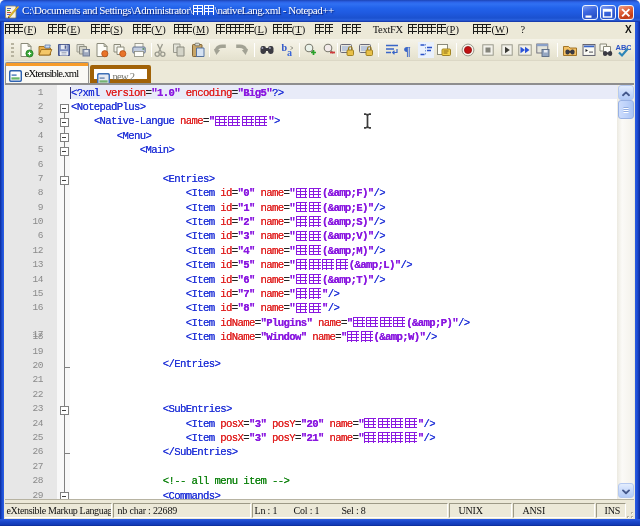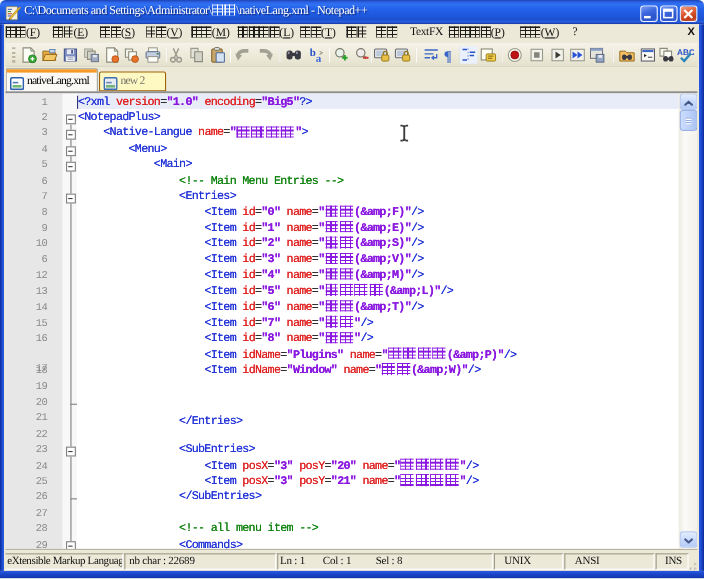--- a/index.html
+++ b/index.html
@@ -31,22 +31,22 @@
 background:linear-gradient(180deg,#F5F3E9 0,#ECE9D8 60%,#E4E1CE 100%);border-bottom:1px solid #dcd8c6}
 .tico{position:absolute;top:3px}
 .tsep{position:absolute;top:4px;width:1px;height:14px;background:#c8c4b0;border-right:1px solid #fff}
 #grip{position:absolute;left:11px;top:4px;width:3px;height:14px;
 background:repeating-linear-gradient(180deg,#b8b4a0 0 2px,transparent 2px 4px)}
 
 #tabs{position:absolute;left:0;top:61px;width:640px;height:23px;background:#ECE9D8}
 #tab1{position:absolute;left:4.5px;top:1px;width:84.5px;height:21.5px;background:#FAF9F5;
 border:1px solid #919191;border-bottom:none;border-radius:2px 2px 0 0}
 #tab1 .orange{position:absolute;left:0;top:0;width:100%;height:3px;background:#F79B28}
-#tab2{position:absolute;left:89.5px;top:4px;width:61px;height:18px;background:#fef9c3;
-border:1px solid #a16207;border-radius:2px 2px 0 0}
+#tab2{position:absolute;left:89.5px;top:4px;width:61px;height:18px;background:#ffffff;
+border:4px solid #a16207;border-radius:2px 2px 0 0}
 .tabtxt{font-size:10.6px;letter-spacing:-0.75px;color:#000}
 #edgeline{position:absolute;left:0;top:22px;width:640px;height:1.6px;background:#8e8e8e}
 
 #ed{position:absolute;left:5px;top:84.6px;width:629px;height:414px;background:#fff;overflow:hidden}
 #nmargin{position:absolute;left:0;top:0;width:51.5px;height:100%;background:#E7E7E7}
 #fmargin{position:absolute;left:51.5px;top:0;width:13.5px;height:100%;background:#F8F8F8}
 .ln{position:absolute;right:13.3px;font-size:9.5px;letter-spacing:-0.3px;font-family:"Liberation Mono",monospace;color:#8a8a8a;line-height:14.33px}
 #code{position:absolute;left:0;top:0;width:100%;height:100%;
 font-family:"Liberation Mono",monospace;font-size:10.66px;white-space:pre;letter-spacing:-0.65px;text-shadow:0 0 0.55px currentColor}
 .row{position:absolute;left:65.9px;right:17px;height:14.33px;line-height:17.1px}
@@ -303,21 +303,21 @@
   <div class="tsep" style="left:556.8px"></div>
  </div>
  <div id="tabs">
   <div id="tab1">
    <div class="orange"></div>
    <svg style="position:absolute;left:3px;top:6.5px" width="13" height="12" viewBox="0 0 13 12">
     <rect x="0.7" y="0.7" width="11.6" height="10.6" rx="1.6" fill="#fff" stroke="#2E62B0" stroke-width="1.5"></rect>
     <rect x="2.6" y="4.4" width="5" height="1.4" fill="#4878B8"></rect>
     <rect x="2.4" y="7.3" width="8.2" height="2.3" fill="#6CB86C"></rect>
    </svg>
-   <div class="tabtxt" style="position:absolute;left:19px;top:4.5px">nativeLang.xml</div>
+   <div class="tabtxt" style="position:absolute;left:19px;top:4.5px">eXtensible.xml</div>
   </div>
   <div id="tab2">
    <svg style="position:absolute;left:3px;top:3.5px" width="13" height="12" viewBox="0 0 13 12">
     <rect x="0.7" y="0.7" width="11.6" height="10.6" rx="1.6" fill="#E6EAF2" stroke="#3E6FB5" stroke-width="1.5"></rect>
     <rect x="2.6" y="4.4" width="5" height="1.4" fill="#6A86B0"></rect>
     <rect x="2.4" y="7.3" width="8.2" height="2.3" fill="#74B274"></rect>
    </svg>
    <div class="tabtxt" style="position:absolute;left:19px;top:1.5px;color:#75756d">new 2</div>
   </div>
   <div id="edgeline"></div>
@@ -364,35 +364,34 @@
  <div class="fb" style="top:62.36px"></div>
  <div class="fb" style="top:91.14px"></div>
  <div class="fb" style="top:321.38px"></div>
  <div class="fb" style="top:407.72px"></div>
  <div id="code">
   <div class="row hl" style="top:0.00px"><span id="caret"></span><span class="t">&lt;?xml </span><span class="a">version</span><span class="e">=</span><b class="v">"1.0"</b> <span class="a">encoding</span><span class="e">=</span><b class="v">"Big5"</b><span class="t">?&gt;</span></div>
   <div class="row" style="top:14.39px"><span class="t">&lt;NotepadPlus&gt;</span></div>
   <div class="row" style="top:28.78px">    <span class="t">&lt;Native-Langue</span> <span class="a">name</span><span class="e">=</span><b class="v">"<i class="cj"></i><i class="cj"></i><i class="cj"></i><i class="cj"></i>"</b><span class="t">&gt;</span></div>
   <div class="row" style="top:43.17px">        <span class="t">&lt;Menu&gt;</span></div>
   <div class="row" style="top:57.56px">            <span class="t">&lt;Main&gt;</span></div>
-  <div class="row" style="top:71.95px">                <span class="c">&lt;!-- Main Menu Entries --&gt;</span></div>
   <div class="row" style="top:86.34px">                <span class="t">&lt;Entries&gt;</span></div>
   <div class="row" style="top:100.73px">                    <span class="t">&lt;Item</span> <span class="a">id</span><span class="e">=</span><b class="v">"0"</b> <span class="a">name</span><span class="e">=</span><b class="v">"<i class="cj"></i><i class="cj"></i>(&amp;amp;F)"</b><span class="t">/&gt;</span></div>
   <div class="row" style="top:115.12px">                    <span class="t">&lt;Item</span> <span class="a">id</span><span class="e">=</span><b class="v">"1"</b> <span class="a">name</span><span class="e">=</span><b class="v">"<i class="cj"></i><i class="cj"></i>(&amp;amp;E)"</b><span class="t">/&gt;</span></div>
   <div class="row" style="top:129.51px">                    <span class="t">&lt;Item</span> <span class="a">id</span><span class="e">=</span><b class="v">"2"</b> <span class="a">name</span><span class="e">=</span><b class="v">"<i class="cj"></i><i class="cj"></i>(&amp;amp;S)"</b><span class="t">/&gt;</span></div>
   <div class="row" style="top:143.90px">                    <span class="t">&lt;Item</span> <span class="a">id</span><span class="e">=</span><b class="v">"3"</b> <span class="a">name</span><span class="e">=</span><b class="v">"<i class="cj"></i><i class="cj"></i>(&amp;amp;V)"</b><span class="t">/&gt;</span></div>
   <div class="row" style="top:158.29px">                    <span class="t">&lt;Item</span> <span class="a">id</span><span class="e">=</span><b class="v">"4"</b> <span class="a">name</span><span class="e">=</span><b class="v">"<i class="cj"></i><i class="cj"></i>(&amp;amp;M)"</b><span class="t">/&gt;</span></div>
   <div class="row" style="top:172.68px">                    <span class="t">&lt;Item</span> <span class="a">id</span><span class="e">=</span><b class="v">"5"</b> <span class="a">name</span><span class="e">=</span><b class="v">"<i class="cj"></i><i class="cj"></i><i class="cj"></i><i class="cj"></i>(&amp;amp;L)"</b><span class="t">/&gt;</span></div>
   <div class="row" style="top:187.07px">                    <span class="t">&lt;Item</span> <span class="a">id</span><span class="e">=</span><b class="v">"6"</b> <span class="a">name</span><span class="e">=</span><b class="v">"<i class="cj"></i><i class="cj"></i>(&amp;amp;T)"</b><span class="t">/&gt;</span></div>
   <div class="row" style="top:201.46px">                    <span class="t">&lt;Item</span> <span class="a">id</span><span class="e">=</span><b class="v">"7"</b> <span class="a">name</span><span class="e">=</span><b class="v">"<i class="cj"></i><i class="cj"></i>"</b><span class="t">/&gt;</span></div>
   <div class="row" style="top:215.85px">                    <span class="t">&lt;Item</span> <span class="a">id</span><span class="e">=</span><b class="v">"8"</b> <span class="a">name</span><span class="e">=</span><b class="v">"<i class="cj"></i><i class="cj"></i>"</b><span class="t">/&gt;</span></div>
   <div class="row" style="top:230.24px">                    <span class="t">&lt;Item</span> <span class="a">idName</span><span class="e">=</span><b class="v">"Plugins"</b> <span class="a">name</span><span class="e">=</span><b class="v">"<i class="cj"></i><i class="cj"></i><i class="cj"></i><i class="cj"></i>(&amp;amp;P)"</b><span class="t">/&gt;</span></div>
   <div class="row" style="top:244.63px">                    <span class="t">&lt;Item</span> <span class="a">idName</span><span class="e">=</span><b class="v">"Window"</b> <span class="a">name</span><span class="e">=</span><b class="v">"<i class="cj"></i><i class="cj"></i>(&amp;amp;W)"</b><span class="t">/&gt;</span></div>
   <div class="row" style="top:259.02px"></div>
-  <div class="row" style="top:290px">                <span class="t">&lt;/Entries&gt;</span></div>
+  <div class="row" style="top:271px">                <span class="t">&lt;/Entries&gt;</span></div>
   <div class="row" style="top:287.80px"></div>
   <div class="row" style="top:316.58px">                <span class="t">&lt;SubEntries&gt;</span></div>
   <div class="row" style="top:330.97px">                    <span class="t">&lt;Item</span> <span class="a">posX</span><span class="e">=</span><b class="v">"3"</b> <span class="a">posY</span><span class="e">=</span><b class="v">"20"</b> <span class="a">name</span><span class="e">=</span><b class="v">"<i class="cj"></i><i class="cj"></i><i class="cj"></i><i class="cj"></i>"</b><span class="t">/&gt;</span></div>
   <div class="row" style="top:345.36px">                    <span class="t">&lt;Item</span> <span class="a">posX</span><span class="e">=</span><b class="v">"3"</b> <span class="a">posY</span><span class="e">=</span><b class="v">"21"</b> <span class="a">name</span><span class="e">=</span><b class="v">"<i class="cj"></i><i class="cj"></i><i class="cj"></i><i class="cj"></i>"</b><span class="t">/&gt;</span></div>
   <div class="row" style="top:359.75px">                <span class="t">&lt;/SubEntries&gt;</span></div>
   <div class="row" style="top:374.14px"></div>
   <div class="row" style="top:402.92px">                <span class="t">&lt;Commands&gt;</span></div>
   <div class="row" style="top:388.53px">                <span class="c">&lt;!-- all menu item --&gt;</span></div>
  </div>
  <div id="vsb">

